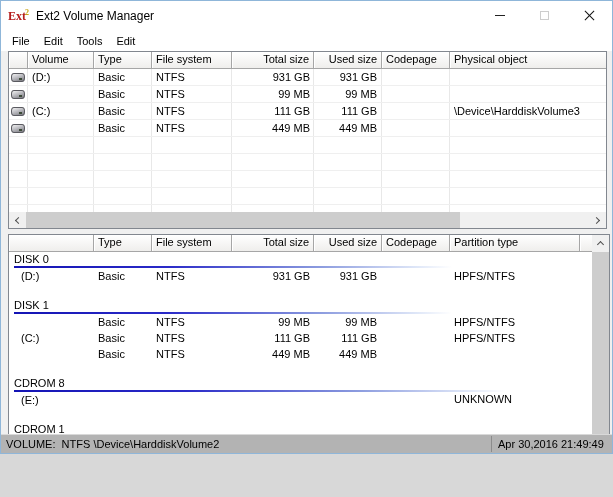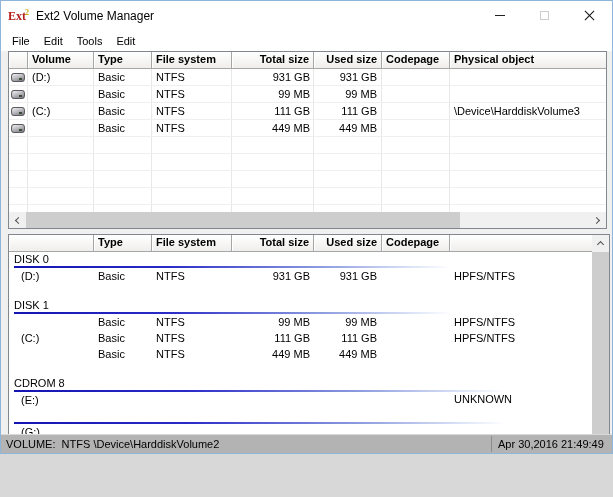--- a/index.html
+++ b/index.html
@@ -21,21 +21,21 @@
   .max-box{width:9px;height:9px;border:1px solid #cdcdcd;}
   .x-icon{position:relative;width:13px;height:13px;}
   .x-icon::before,.x-icon::after{content:"";position:absolute;left:0;top:6px;width:13px;height:1px;background:#111;}
   .x-icon::before{transform:rotate(45deg);}
   .x-icon::after{transform:rotate(-45deg);}
   
   .menubar{height:21px;background:#ffffff;display:flex;align-items:center;padding-left:4px;}
   .menu-item{padding:2px 7px;cursor:default;text-align:right;}
   
   .lv{position:absolute;background:#fff;border:1px solid #82878f;}
-  .lv-header{display:flex;height:17px;background:#86efac;font-weight:bold;}
+  .lv-header{display:flex;height:17px;background:#86efac;}
   .hcell{
     height:17px;line-height:15px;padding:0 4px;white-space:nowrap;overflow:hidden;
     background:linear-gradient(#ffffff,#efeeec);
     border-right:1px solid #a6a6a6;border-bottom:1px solid #a6a6a6;
     box-shadow:inset 1px 1px 0 #ffffff;
   }
   .hcell.r{text-align:right;}
   .hcell.flex{flex:1;border-right:none;}
   
   .lv-body{position:absolute;left:0;right:0;top:17px;bottom:16px;overflow:hidden;background:#fff;}
@@ -179,20 +179,21 @@
   </div>
 
   <div class="lv" style="left:7px;top:233px;width:602px;height:244px;">
     <div class="lv-header" id="bottomHeader" style="margin-right:17px;">
         <div class="hcell" style="width: 85px;"></div>
         <div class="hcell" style="width: 58px;">Type</div>
         <div class="hcell" style="width: 80px;">File system</div>
         <div class="hcell r" style="width: 82px;">Total size</div>
         <div class="hcell r" style="width: 68px;">Used size</div>
         <div class="hcell" style="width: 68px;">Codepage</div>
+        <div class="hcell" style="width: 130px;">Partition type</div>
         <div class="hcell flex"></div>
       </div>
     <div class="tree-body" id="treeBody">
         <div class="sec-label">DISK 0</div>
         <div class="sec-line disk"></div>
         <div class="trow">
           <div class="tcell" style="left: 12px; width: 70px;">(D:)</div>
           <div class="tcell" style="left: 89px; width: 52px;">Basic</div>
           <div class="tcell" style="left: 147px; width: 74px;">NTFS</div>
           <div class="tcell r" style="left: 223px; width: 78px;">931 GB</div>
@@ -236,20 +237,21 @@
         <div class="trow">
           <div class="tcell" style="left: 12px; width: 70px;">(E:)</div>
           <div class="tcell" style="left: 89px; width: 52px;"></div>
           <div class="tcell" style="left: 147px; width: 74px;"></div>
           <div class="tcell r" style="left: 223px; width: 78px;"></div>
           <div class="tcell r" style="left: 305px; width: 63px;"></div>
           <div class="tcell" style="left: 377px; width: 62px;"></div>
           <div class="tcell" style="left: 445px; width: 124px;"></div>
         </div>
         <div class="spacer"></div>
+        <div class="sec-label">CDROM 1</div>
         <div class="sec-line cdrom"></div>
         <div class="trow">
           <div class="tcell" style="left: 12px; width: 70px;">(G:)</div>
           <div class="tcell" style="left: 89px; width: 52px;"></div>
           <div class="tcell" style="left: 147px; width: 74px;"></div>
           <div class="tcell r" style="left: 223px; width: 78px;"></div>
           <div class="tcell r" style="left: 305px; width: 63px;"></div>
           <div class="tcell" style="left: 377px; width: 62px;"></div>
           <div class="tcell" style="left: 445px; width: 124px;"></div>
         </div>

